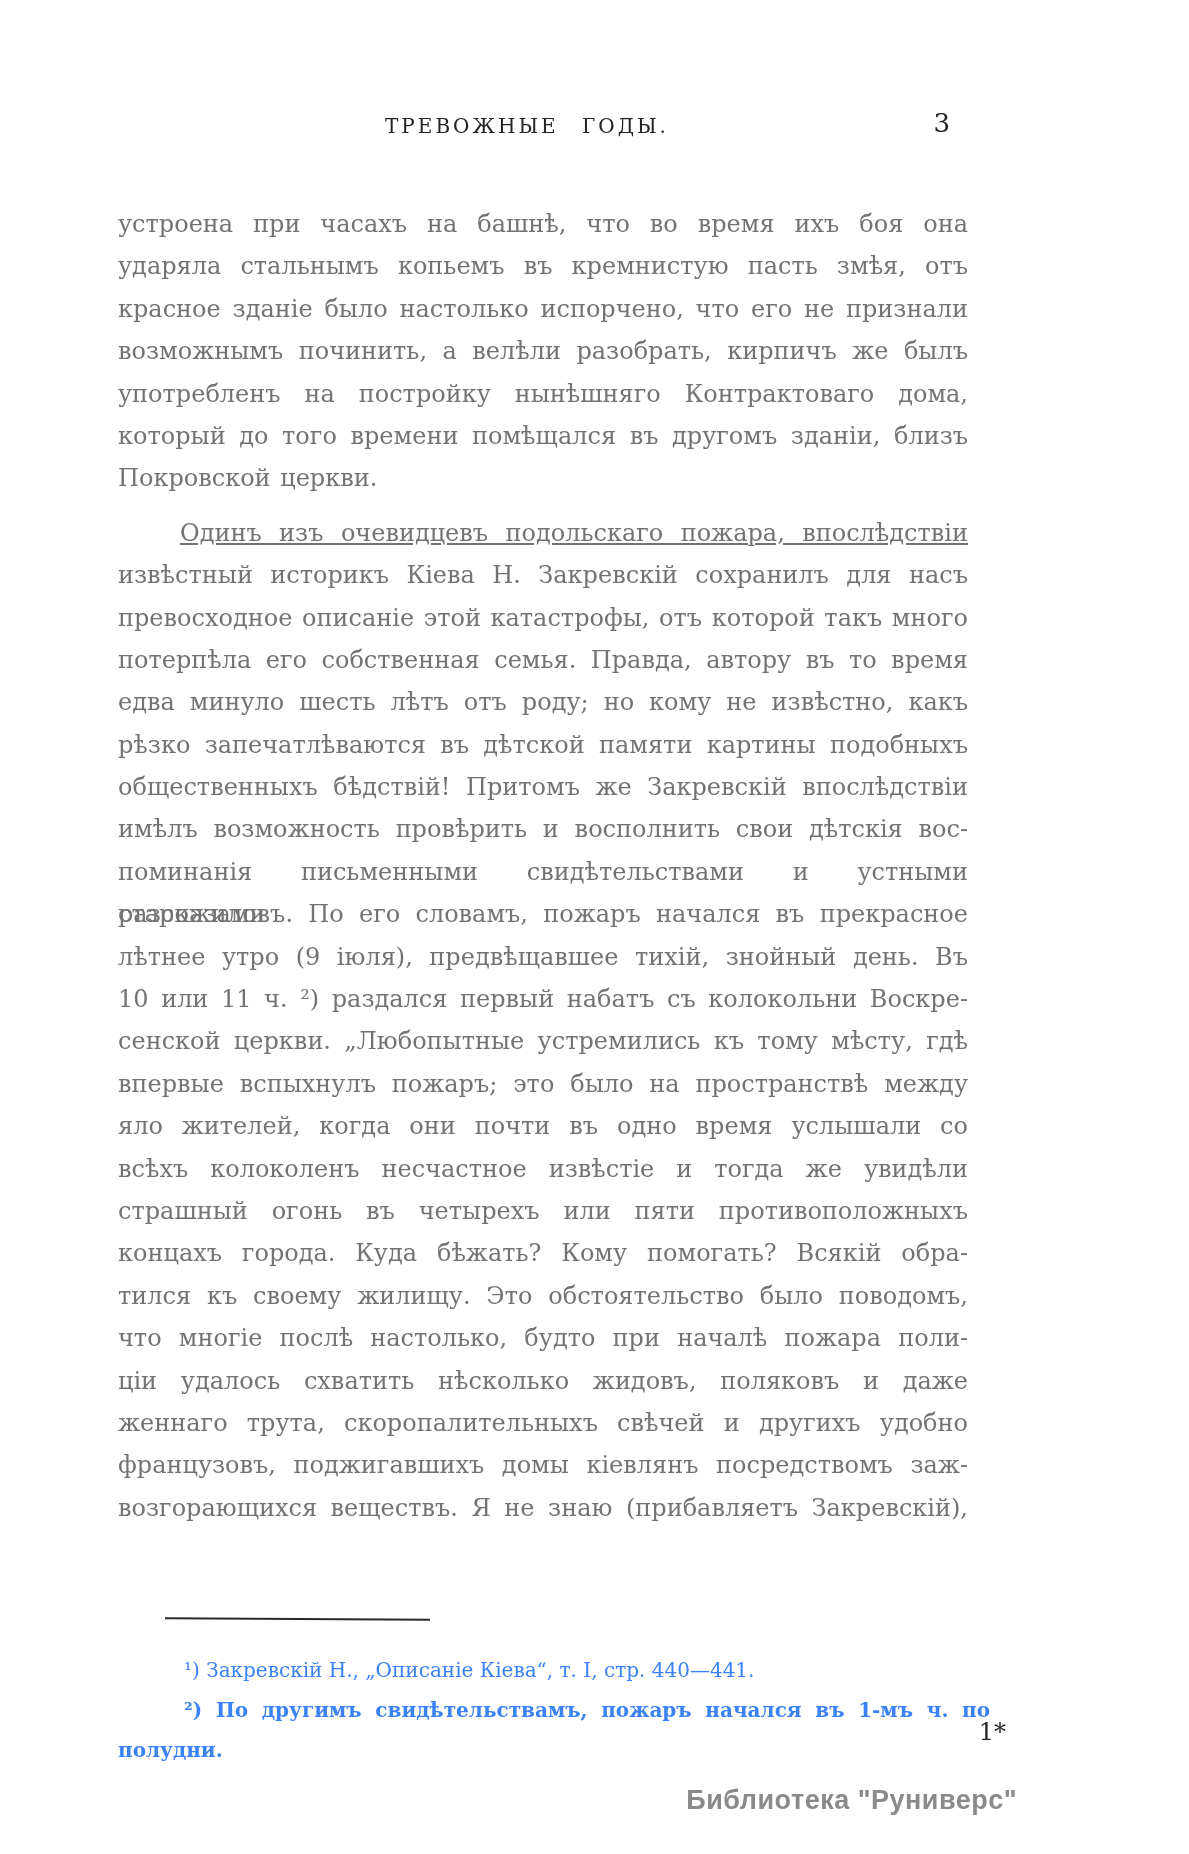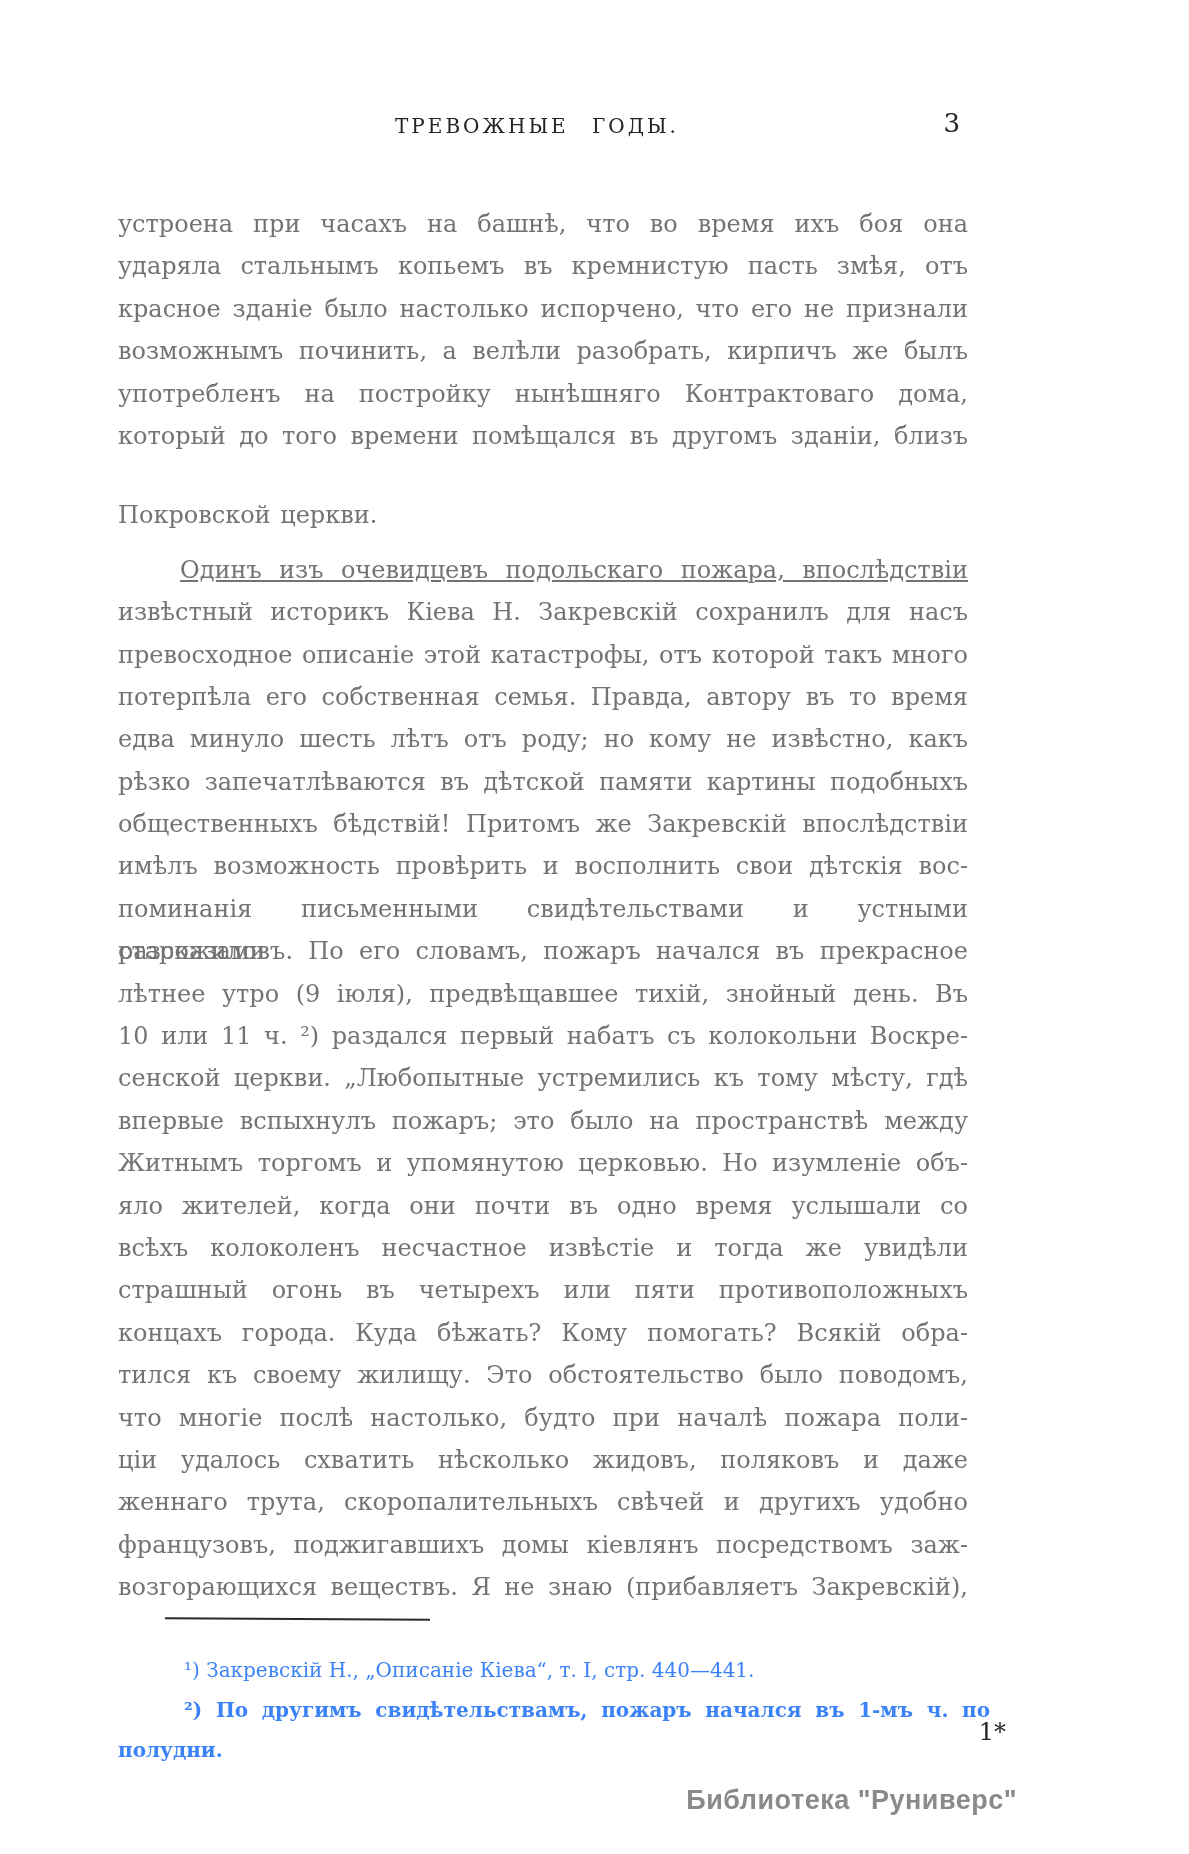--- a/index.html
+++ b/index.html
@@ -13,21 +13,21 @@
     height: 1854px;
     background: #ffffff;
     overflow: hidden;
     font-family: "DejaVu Serif", "Liberation Serif", serif;
     color: #1f1f1f;
   }
 
   
   .header {
     position: absolute;
-    left: 112px;
+    left: 102px;
     top: 108px;
     width: 850px;
     height: 40px;
   }
   .running-title {
     position: absolute;
     left: 0;
     right: 0;
     top: 6px;
     text-align: center;
@@ -59,21 +59,20 @@
   .line {
     text-align: justify;
     text-align-last: justify;
     word-spacing: 2px;
     white-space: normal;
     height: 42.4px;
     overflow: visible;
   }
   .line.endline {
     text-align-last: left;
-    margin-top: 37px;
   }
   .line.indent {
     text-indent: 62px;
     text-decoration: underline;
   }
 
   
   .footnote-rule {
     position: absolute;
     left: 165px;
@@ -158,21 +157,20 @@
       <div class="line">едва минуло шесть лѣтъ отъ роду; но кому не извѣстно, какъ</div>
       <div class="line">рѣзко запечатлѣваются въ дѣтской памяти картины подобныхъ</div>
       <div class="line">общественныхъ бѣдствій! Притомъ же Закревскій впослѣдствіи</div>
       <div class="line">имѣлъ возможность провѣрить и восполнить свои дѣтскія вос-</div>
       <div class="line">поминанія письменными свидѣтельствами и устными разсказами</div>
       <div class="line">старожиловъ. По его словамъ, пожаръ начался въ прекрасное</div>
       <div class="line">лѣтнее утро (9 іюля), предвѣщавшее тихій, знойный день. Въ</div>
       <div class="line">10 или 11 ч. ²) раздался первый набатъ съ колокольни Воскре-</div>
       <div class="line">сенской церкви. „Любопытные устремились къ тому мѣсту, гдѣ</div>
       <div class="line">впервые вспыхнулъ пожаръ; это было на пространствѣ между</div>
-      <div class="line">Житнымъ торгомъ и упомянутою церковью. Но изумленіе объ-</div>
       <div class="line">яло жителей, когда они почти въ одно время услышали со</div>
       <div class="line">всѣхъ колоколенъ несчастное извѣстіе и тогда же увидѣли</div>
       <div class="line">страшный огонь въ четырехъ или пяти противоположныхъ</div>
       <div class="line">концахъ города. Куда бѣжать? Кому помогать? Всякій обра-</div>
       <div class="line">тился къ своему жилищу. Это обстоятельство было поводомъ,</div>
       <div class="line">что многіе послѣ настолько, будто при началѣ пожара поли-</div>
       <div class="line">ціи удалось схватить нѣсколько жидовъ, поляковъ и даже</div>
       <div class="line">женнаго трута, скоропалительныхъ свѣчей и другихъ удобно</div>
       <div class="line">французовъ, поджигавшихъ домы кіевлянъ посредствомъ заж-</div>
       <div class="line">возгорающихся веществъ. Я не знаю (прибавляетъ Закревскій),</div>

